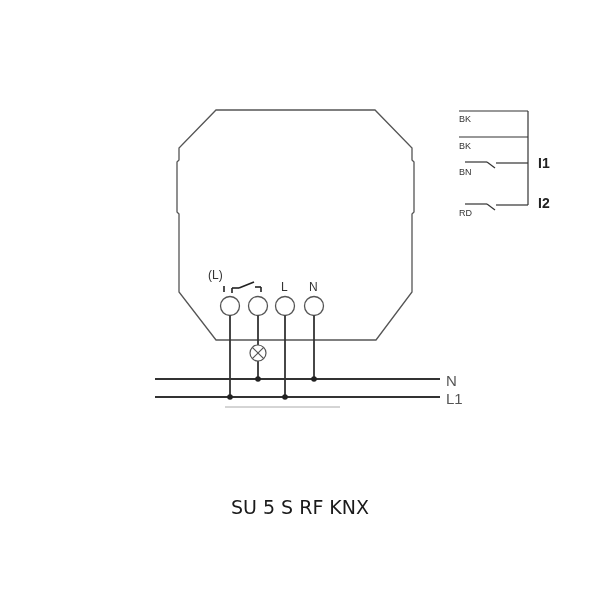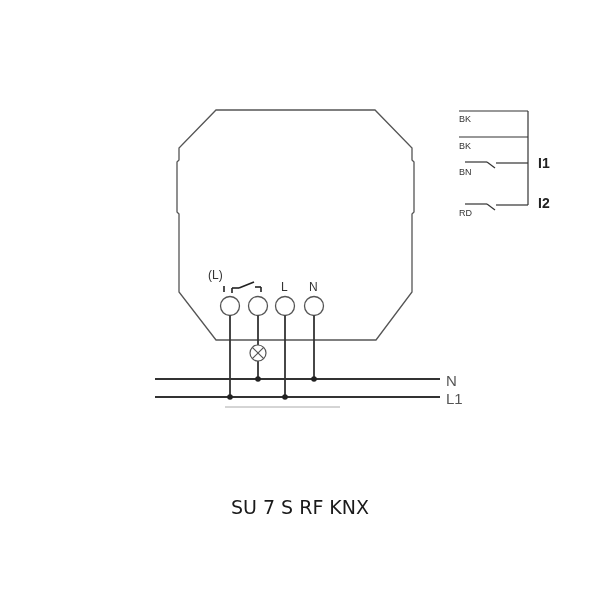--- a/index.html
+++ b/index.html
@@ -79,13 +79,13 @@
   <g font-size="9" fill="#333" font-family="Liberation Sans, sans-serif">
     <text x="459" y="122">BK</text>
     <text x="459" y="149">BK</text>
     <text x="459" y="175">BN</text>
     <text x="459" y="216">RD</text>
   </g>
   <text x="538" y="168" font-size="14" font-weight="bold" fill="#222" font-family="Liberation Sans, sans-serif">I1</text>
   <text x="538" y="208" font-size="14" font-weight="bold" fill="#222" font-family="Liberation Sans, sans-serif">I2</text>
 </svg>
 
-<div class="caption">SU 7 S RF KNX</div>
+<div class="caption">SU 5 S RF KNX</div>
 
 </body></html>

